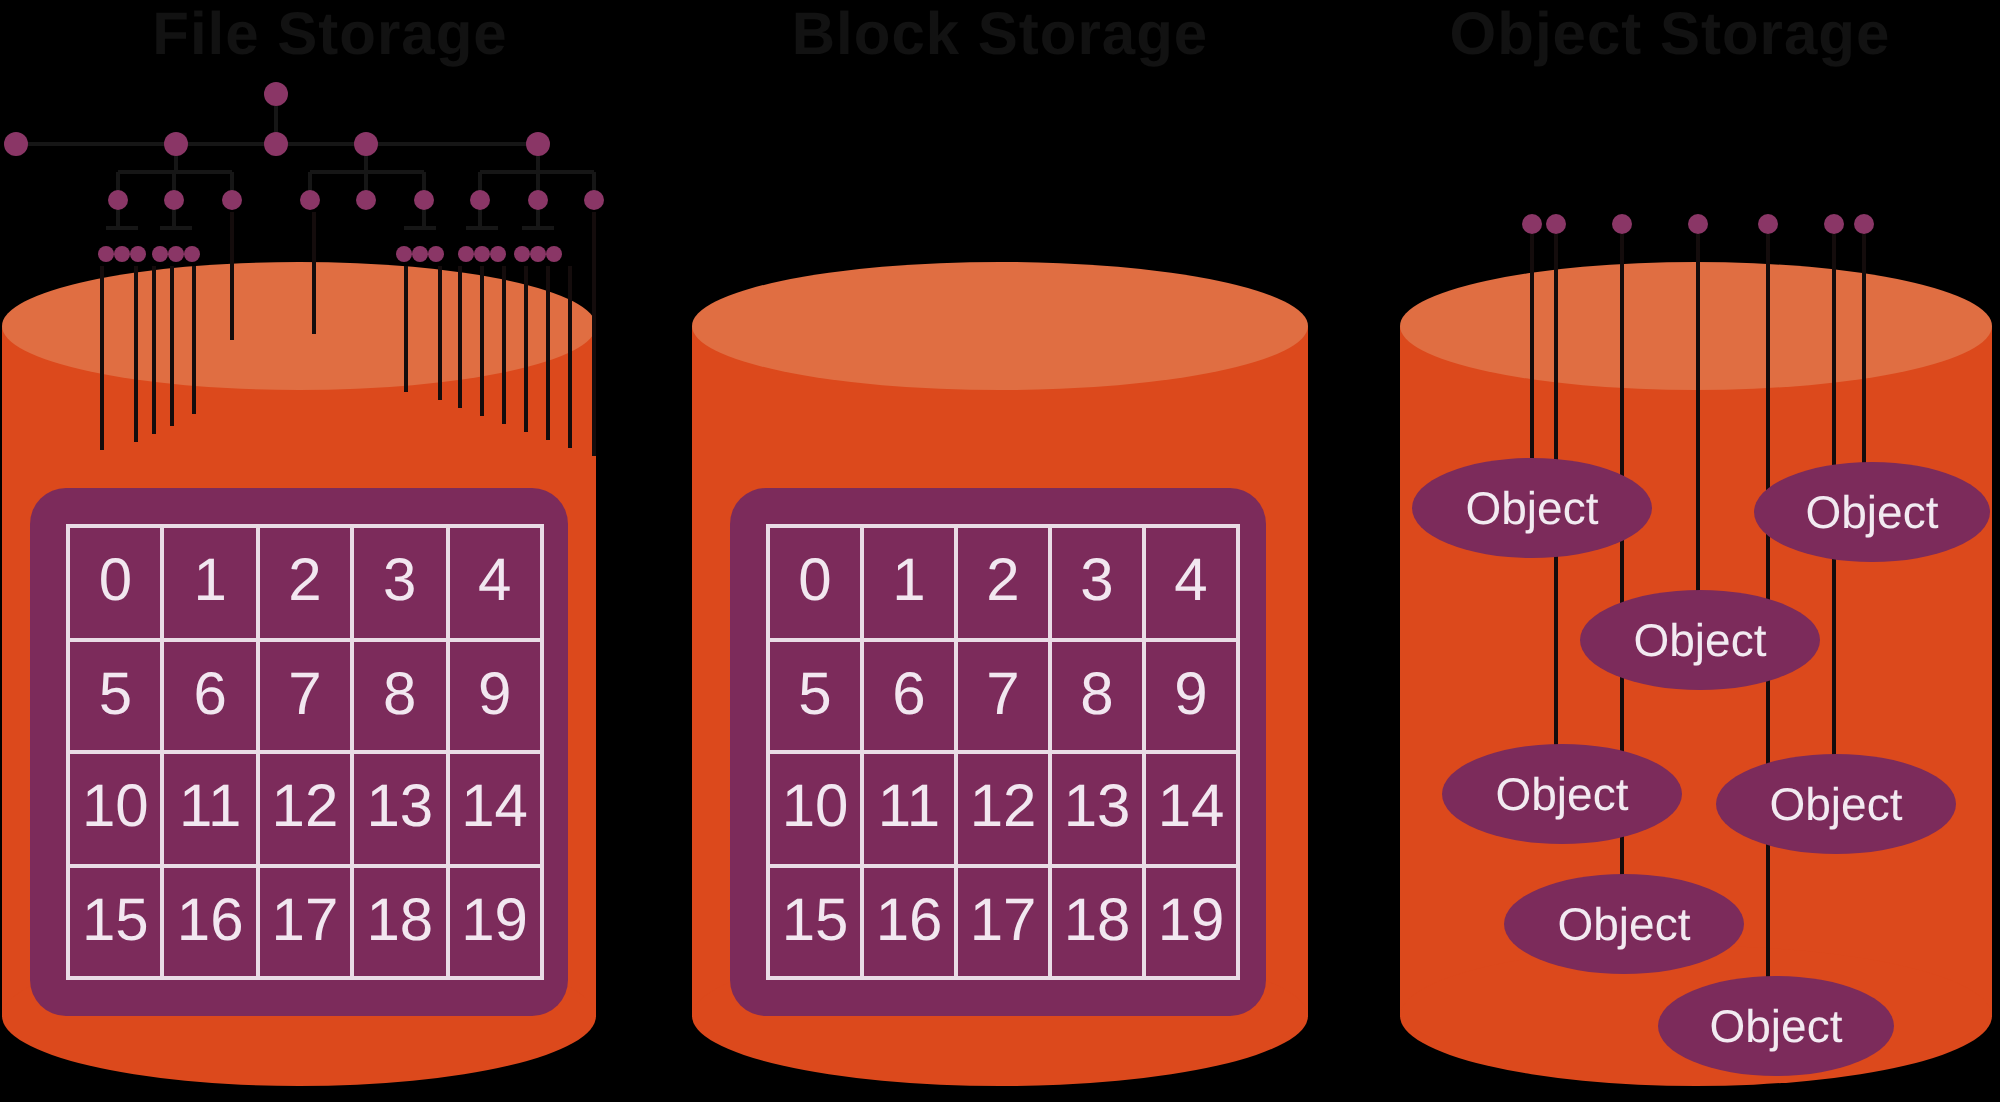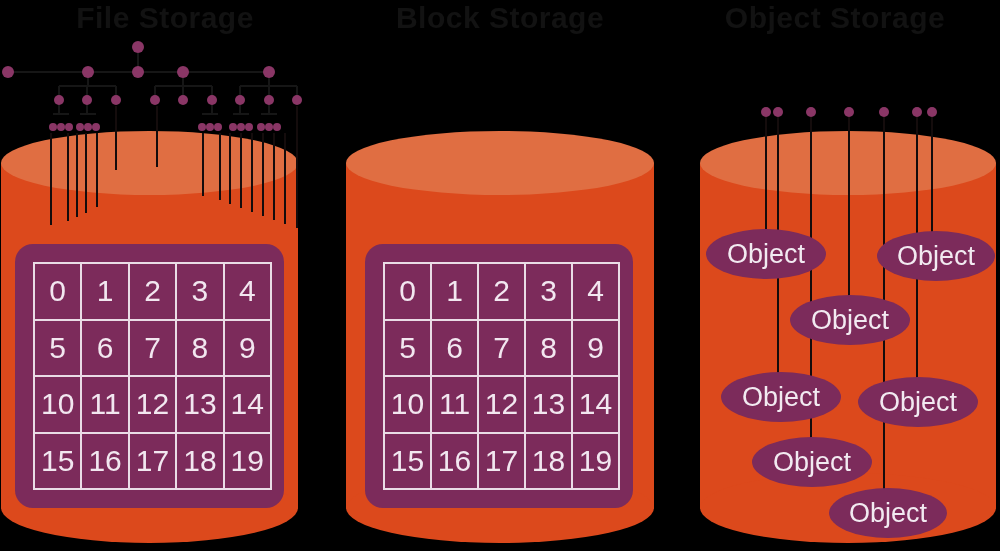--- a/index.html
+++ b/index.html
@@ -25,21 +25,21 @@
   .cell{
     background:var(--purple,#7C2B5B);display:flex;align-items:center;justify-content:center;
     color:var(--gtext,#F2E7F0);font-size:30px;font-weight:400;
   }
   .dot{position:absolute;border-radius:50%;background:var(--dot,#8A3666);}
   .ink{position:absolute;background:var(--ink,#140C0C);}
   .branch{position:absolute;background:var(--branch,#161616);}
   .object{
     position:absolute;background:var(--purple,#7C2B5B);border-radius:50%;
     display:flex;align-items:center;justify-content:center;
-    color:var(--otext,#F2EAF1);font-size:27px;font-weight:400;
+    color:var(--otext,#F2EAF1);font-size:23px;font-weight:400;
   }
 </style>
 </head>
 <body>
 
 <div id="stage">
 
   <div class="title" style="left:0px;width:330px">File Storage</div>
   <div class="title" style="left:335px;width:330px">Block Storage</div>
   <div class="title" style="left:670px;width:330px">Object Storage</div>

